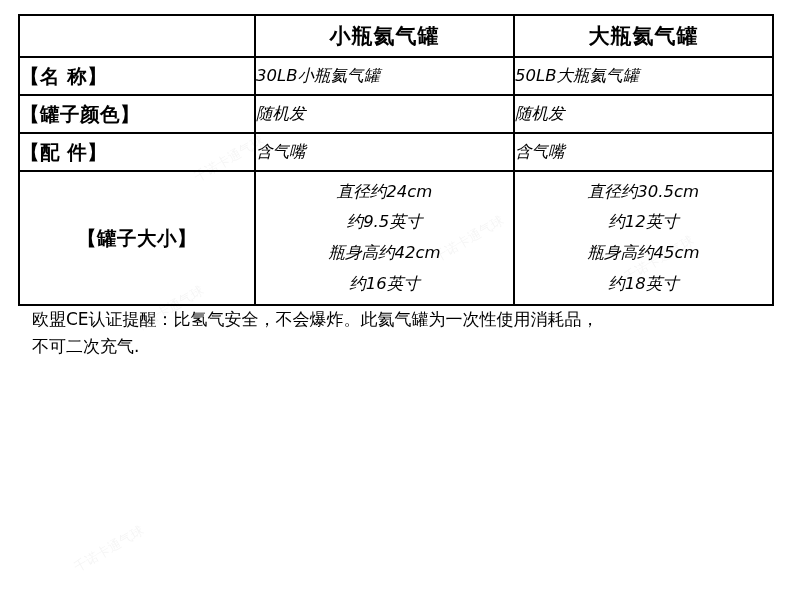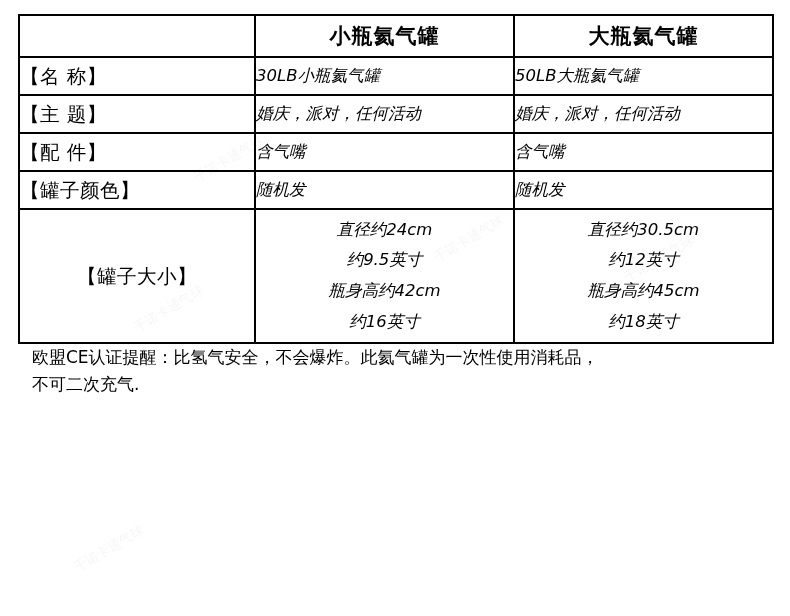--- a/index.html
+++ b/index.html
@@ -46,21 +46,21 @@
     text-align: center;
     font-size: 21px;
     font-weight: bold;
     letter-spacing: 1px;
   }
   .hdr-row th.blank {
     border-bottom: 2px solid #000;
   }
   .label-cell {
     font-size: 19.5px;
-    font-weight: normal;
+    font-weight: bold;
     padding: 6px 10px 6px 12px;
     letter-spacing: 0.5px;
     white-space: nowrap;
   }
   .val-cell {
     font-size: 16.5px;
     padding: 6px 8px 6px 12px;
     line-height: 1.55;
     font-style: italic;
   }
@@ -111,33 +111,28 @@
         <th>大瓶氦气罐</th>
       </tr>
     </thead>
     <tbody>
       <tr class="row-small">
         <td class="label-cell">【名  称】</td>
         <td class="val-cell">30LB小瓶氦气罐</td>
         <td class="val-cell">50LB大瓶氦气罐</td>
       </tr>
       <tr class="row-small">
-        <td class="label-cell">【主  题】</td>
-        <td class="val-cell">婚庆，派对，任何活动</td>
-        <td class="val-cell">婚庆，派对，任何活动</td>
+        <td class="label-cell">【罐子颜色】</td>
+        <td class="val-cell">随机发</td>
+        <td class="val-cell">随机发</td>
       </tr>
       <tr class="row-small">
         <td class="label-cell">【配  件】</td>
         <td class="val-cell">含气嘴</td>
         <td class="val-cell">含气嘴</td>
-      </tr>
-      <tr class="row-small">
-        <td class="label-cell">【罐子颜色】</td>
-        <td class="val-cell">随机发</td>
-        <td class="val-cell">随机发</td>
       </tr>
       <tr class="row-size">
         <td class="label-cell">【罐子大小】</td>
         <td class="val-cell" style="white-space:pre-line;">直径约24cm
 约9.5英寸
 瓶身高约42cm
 约16英寸</td>
         <td class="val-cell" style="white-space:pre-line;border-radius:13px;">直径约30.5cm
 约12英寸
 瓶身高约45cm

